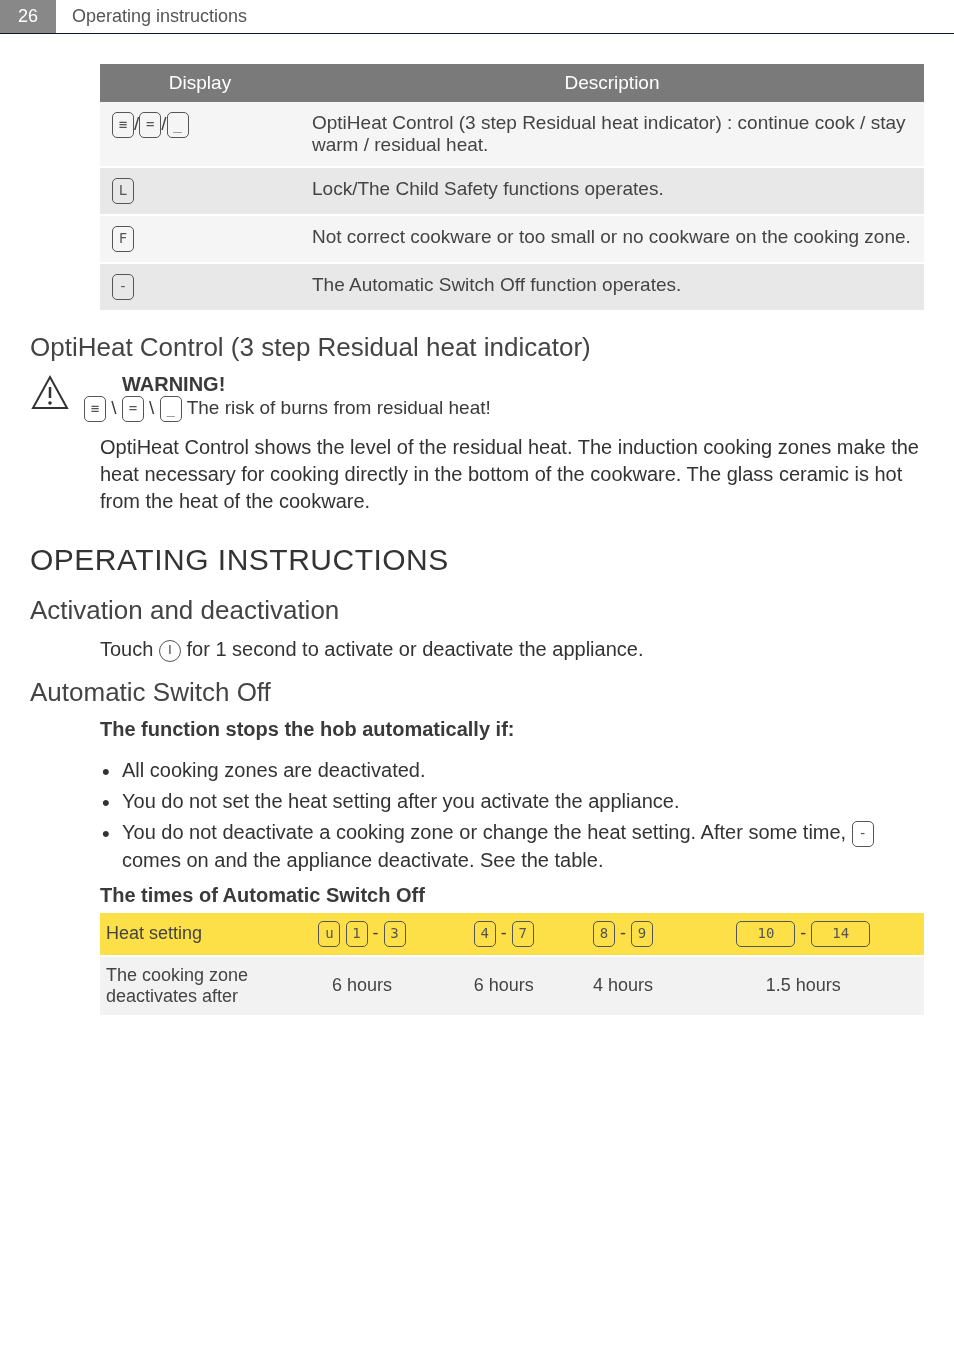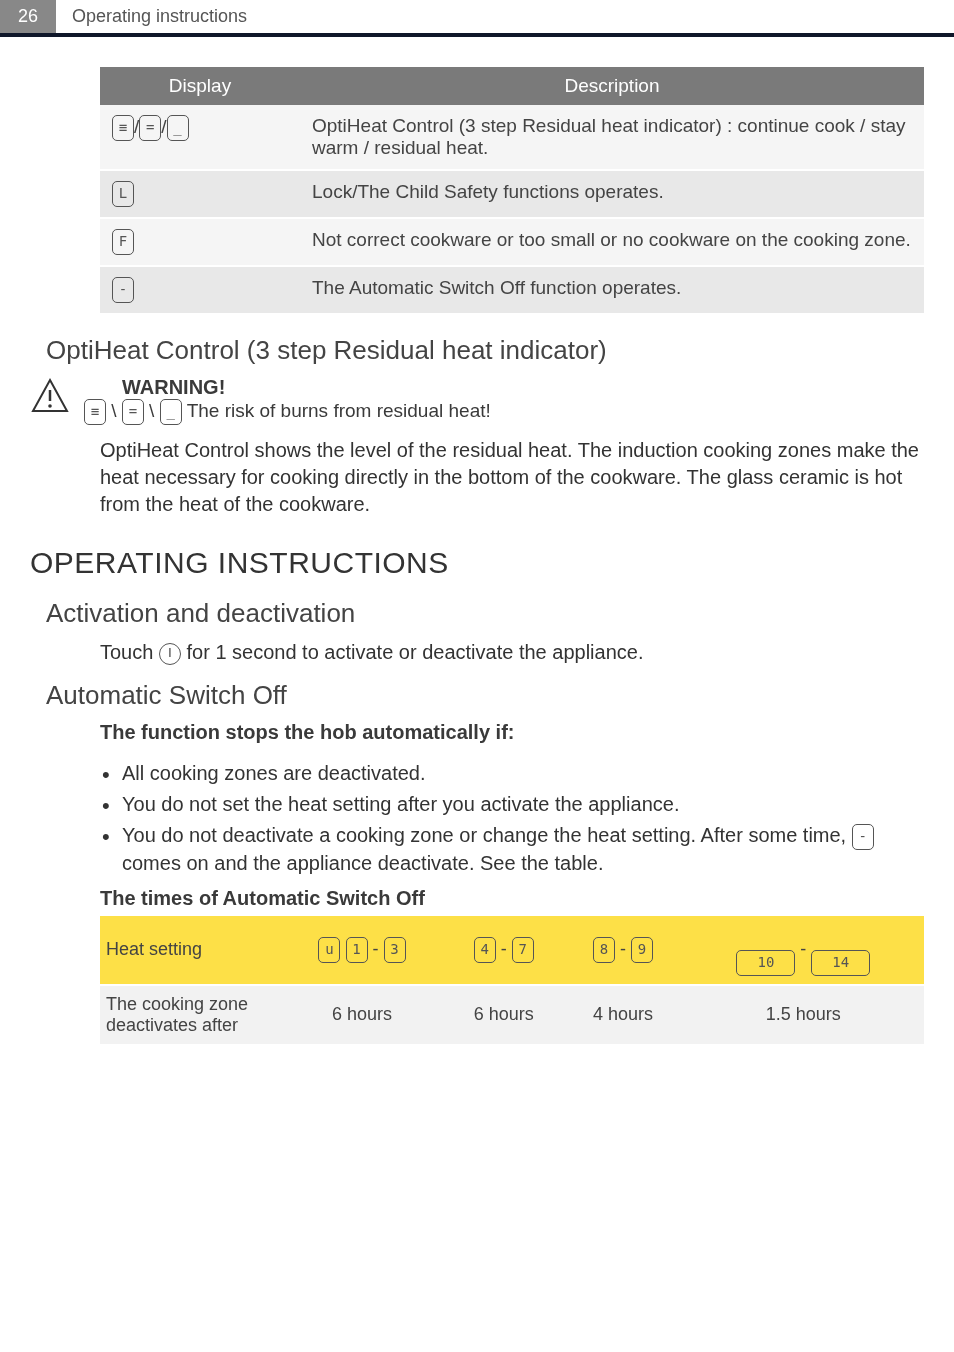--- a/index.html
+++ b/index.html
@@ -6,21 +6,21 @@
     body {
       font-family: 'Segoe UI', Arial, sans-serif;
       background: #fff;
       color: #3a3a3a;
       width: 954px;
       padding: 0 0 40px 0;
     }
     .header {
       display: flex;
       align-items: flex-end;
-      border-bottom: 4px solid #0f172a;
+      border-bottom: 1px solid #0f172a;
       margin-bottom: 30px;
     }
     .page-badge {
       background: #888;
       color: #fff;
       padding: 6px 18px;
       font-size: 18px;
       font-weight: 300;
     }
     .breadcrumb {
@@ -65,37 +65,37 @@
       min-width: 22px;
       height: 26px;
       line-height: 22px;
       text-align: center;
       font-size: 14px;
       padding: 0 3px;
       font-family: monospace;
       vertical-align: middle;
       color: #555;
     }
-    .glyph-box.wide { min-width: 34px; padding: 0 20px; margin-top: 26px; }
+    .glyph-box.wide { min-width: 34px; padding: 0 20px; }
     .glyph-circle {
       display: inline-block;
       border: 1.5px solid #555;
       border-radius: 50%;
       width: 22px;
       height: 22px;
       line-height: 18px;
       text-align: center;
       font-size: 12px;
       vertical-align: middle;
     }
     h2.section {
       font-size: 26px;
       font-weight: 400;
       color: #444;
-      margin: 14px 0 10px 16px;
+      margin: 14px 0 10px 0;
     }
     h1.big {
       font-size: 30px;
       font-weight: 400;
       color: #333;
       margin: 28px 0 18px 0;
       letter-spacing: 0.5px;
     }
     .warn-row {
       display: flex;

